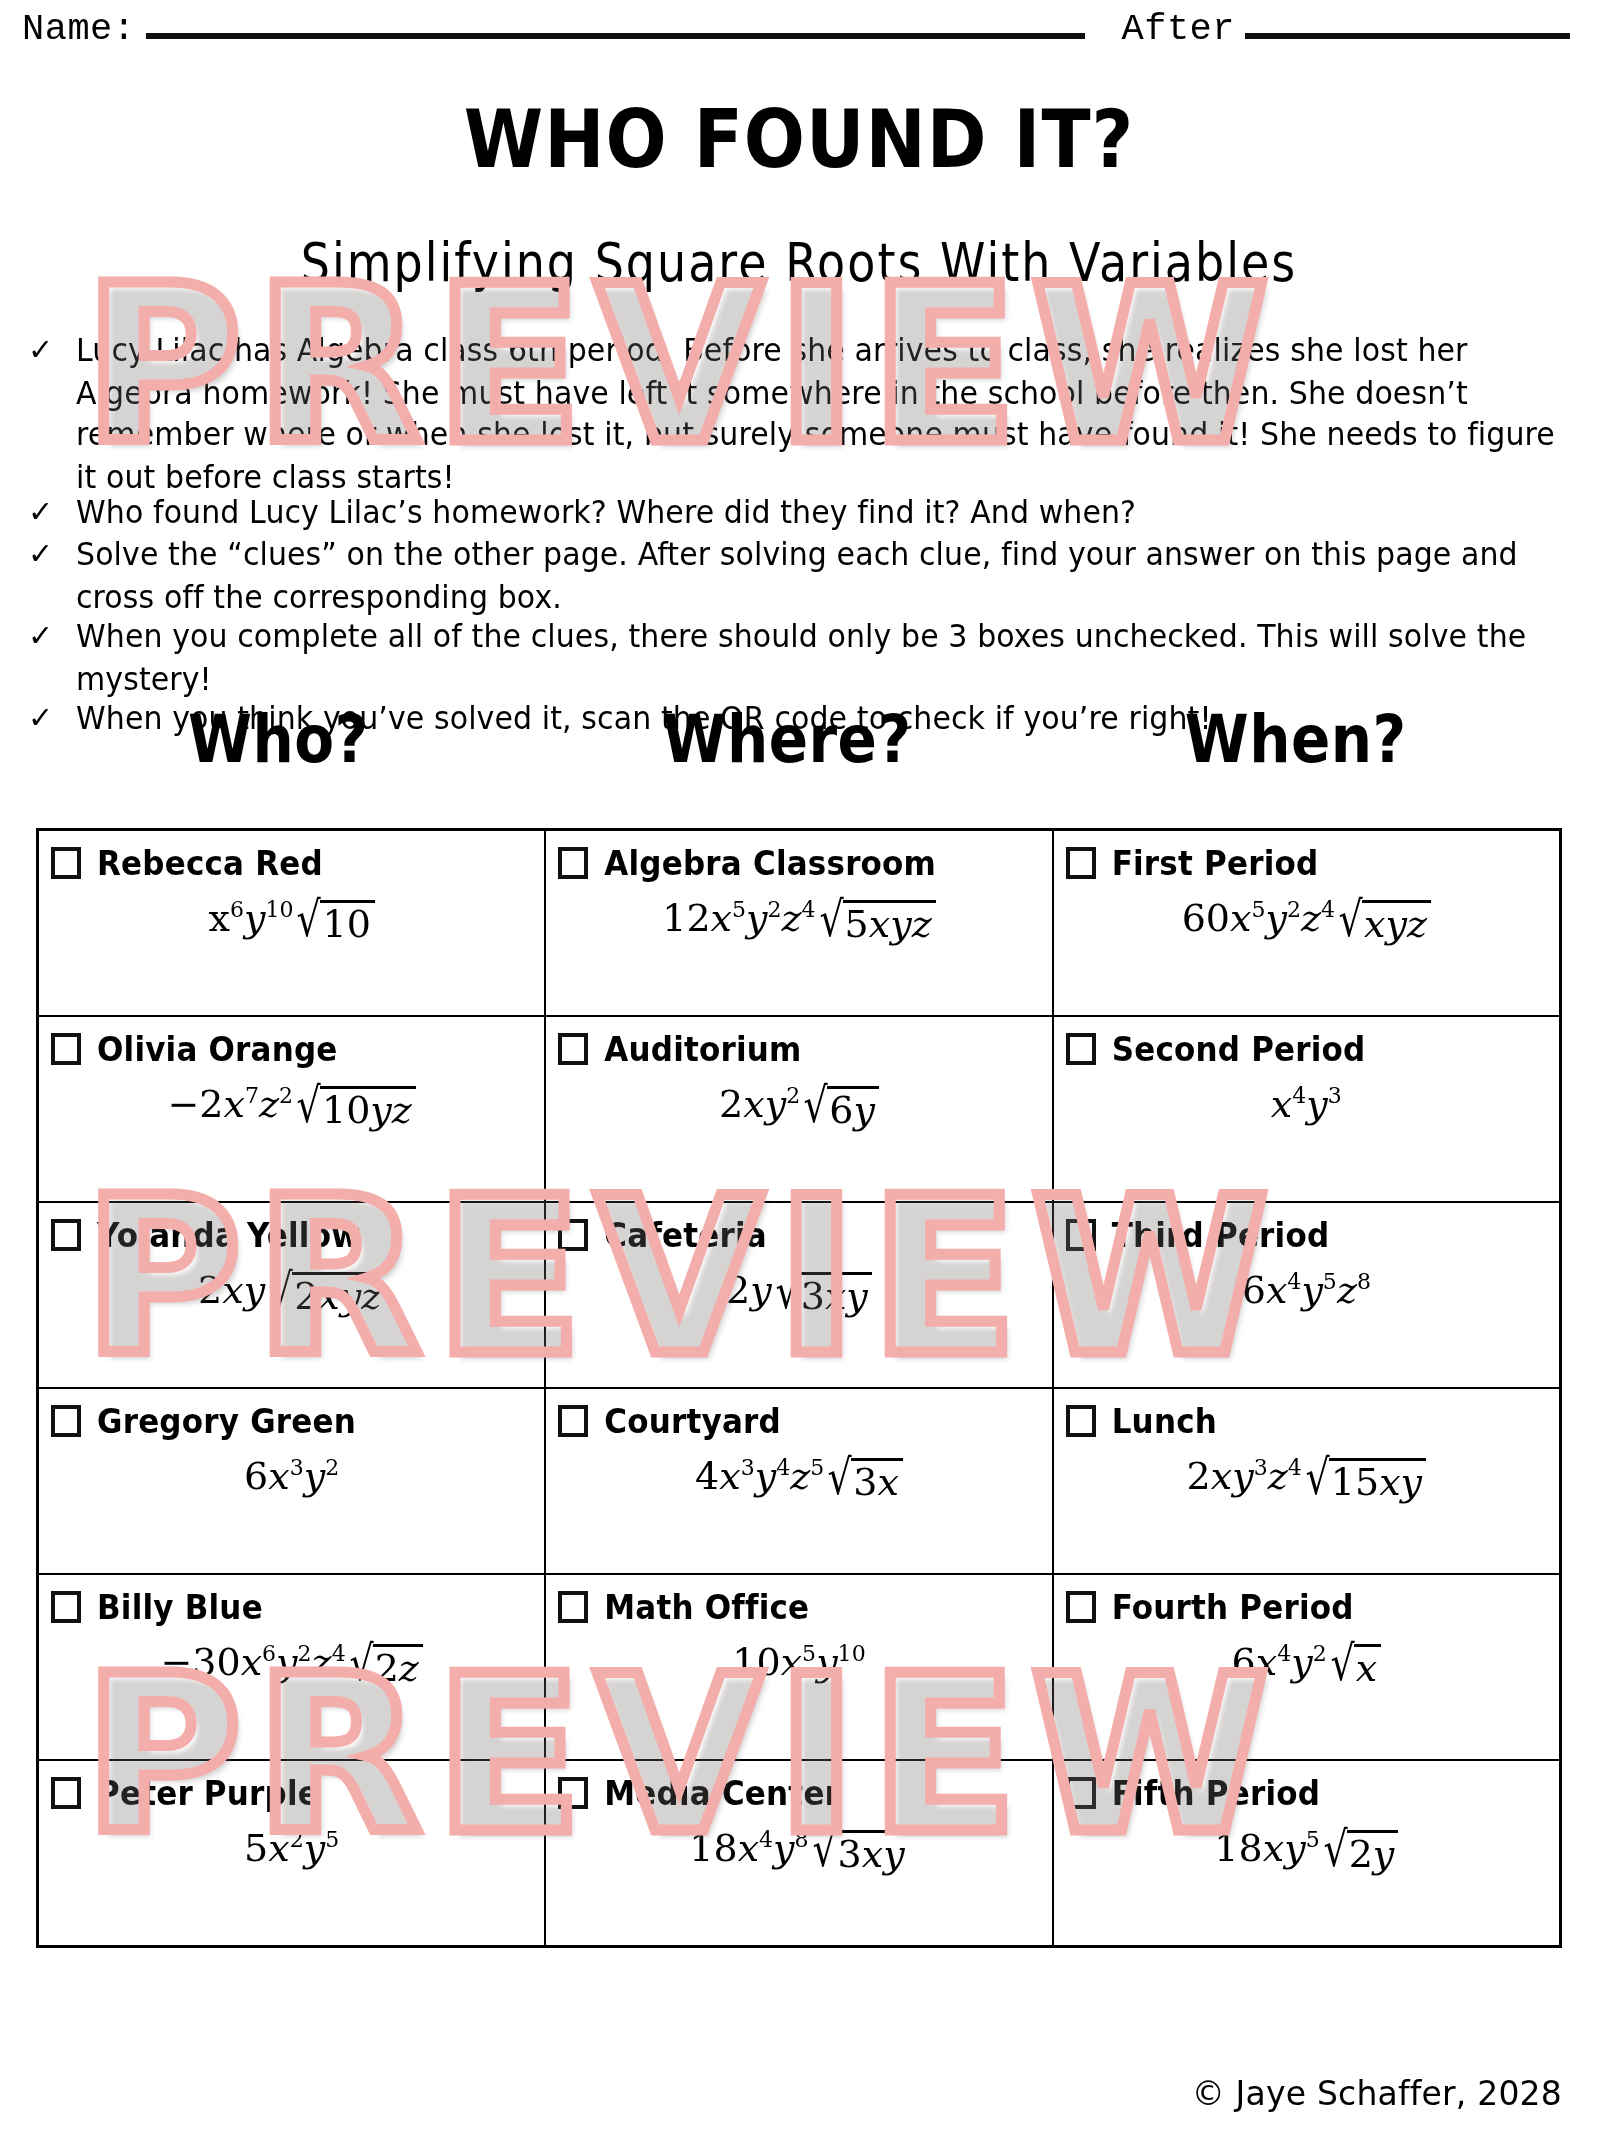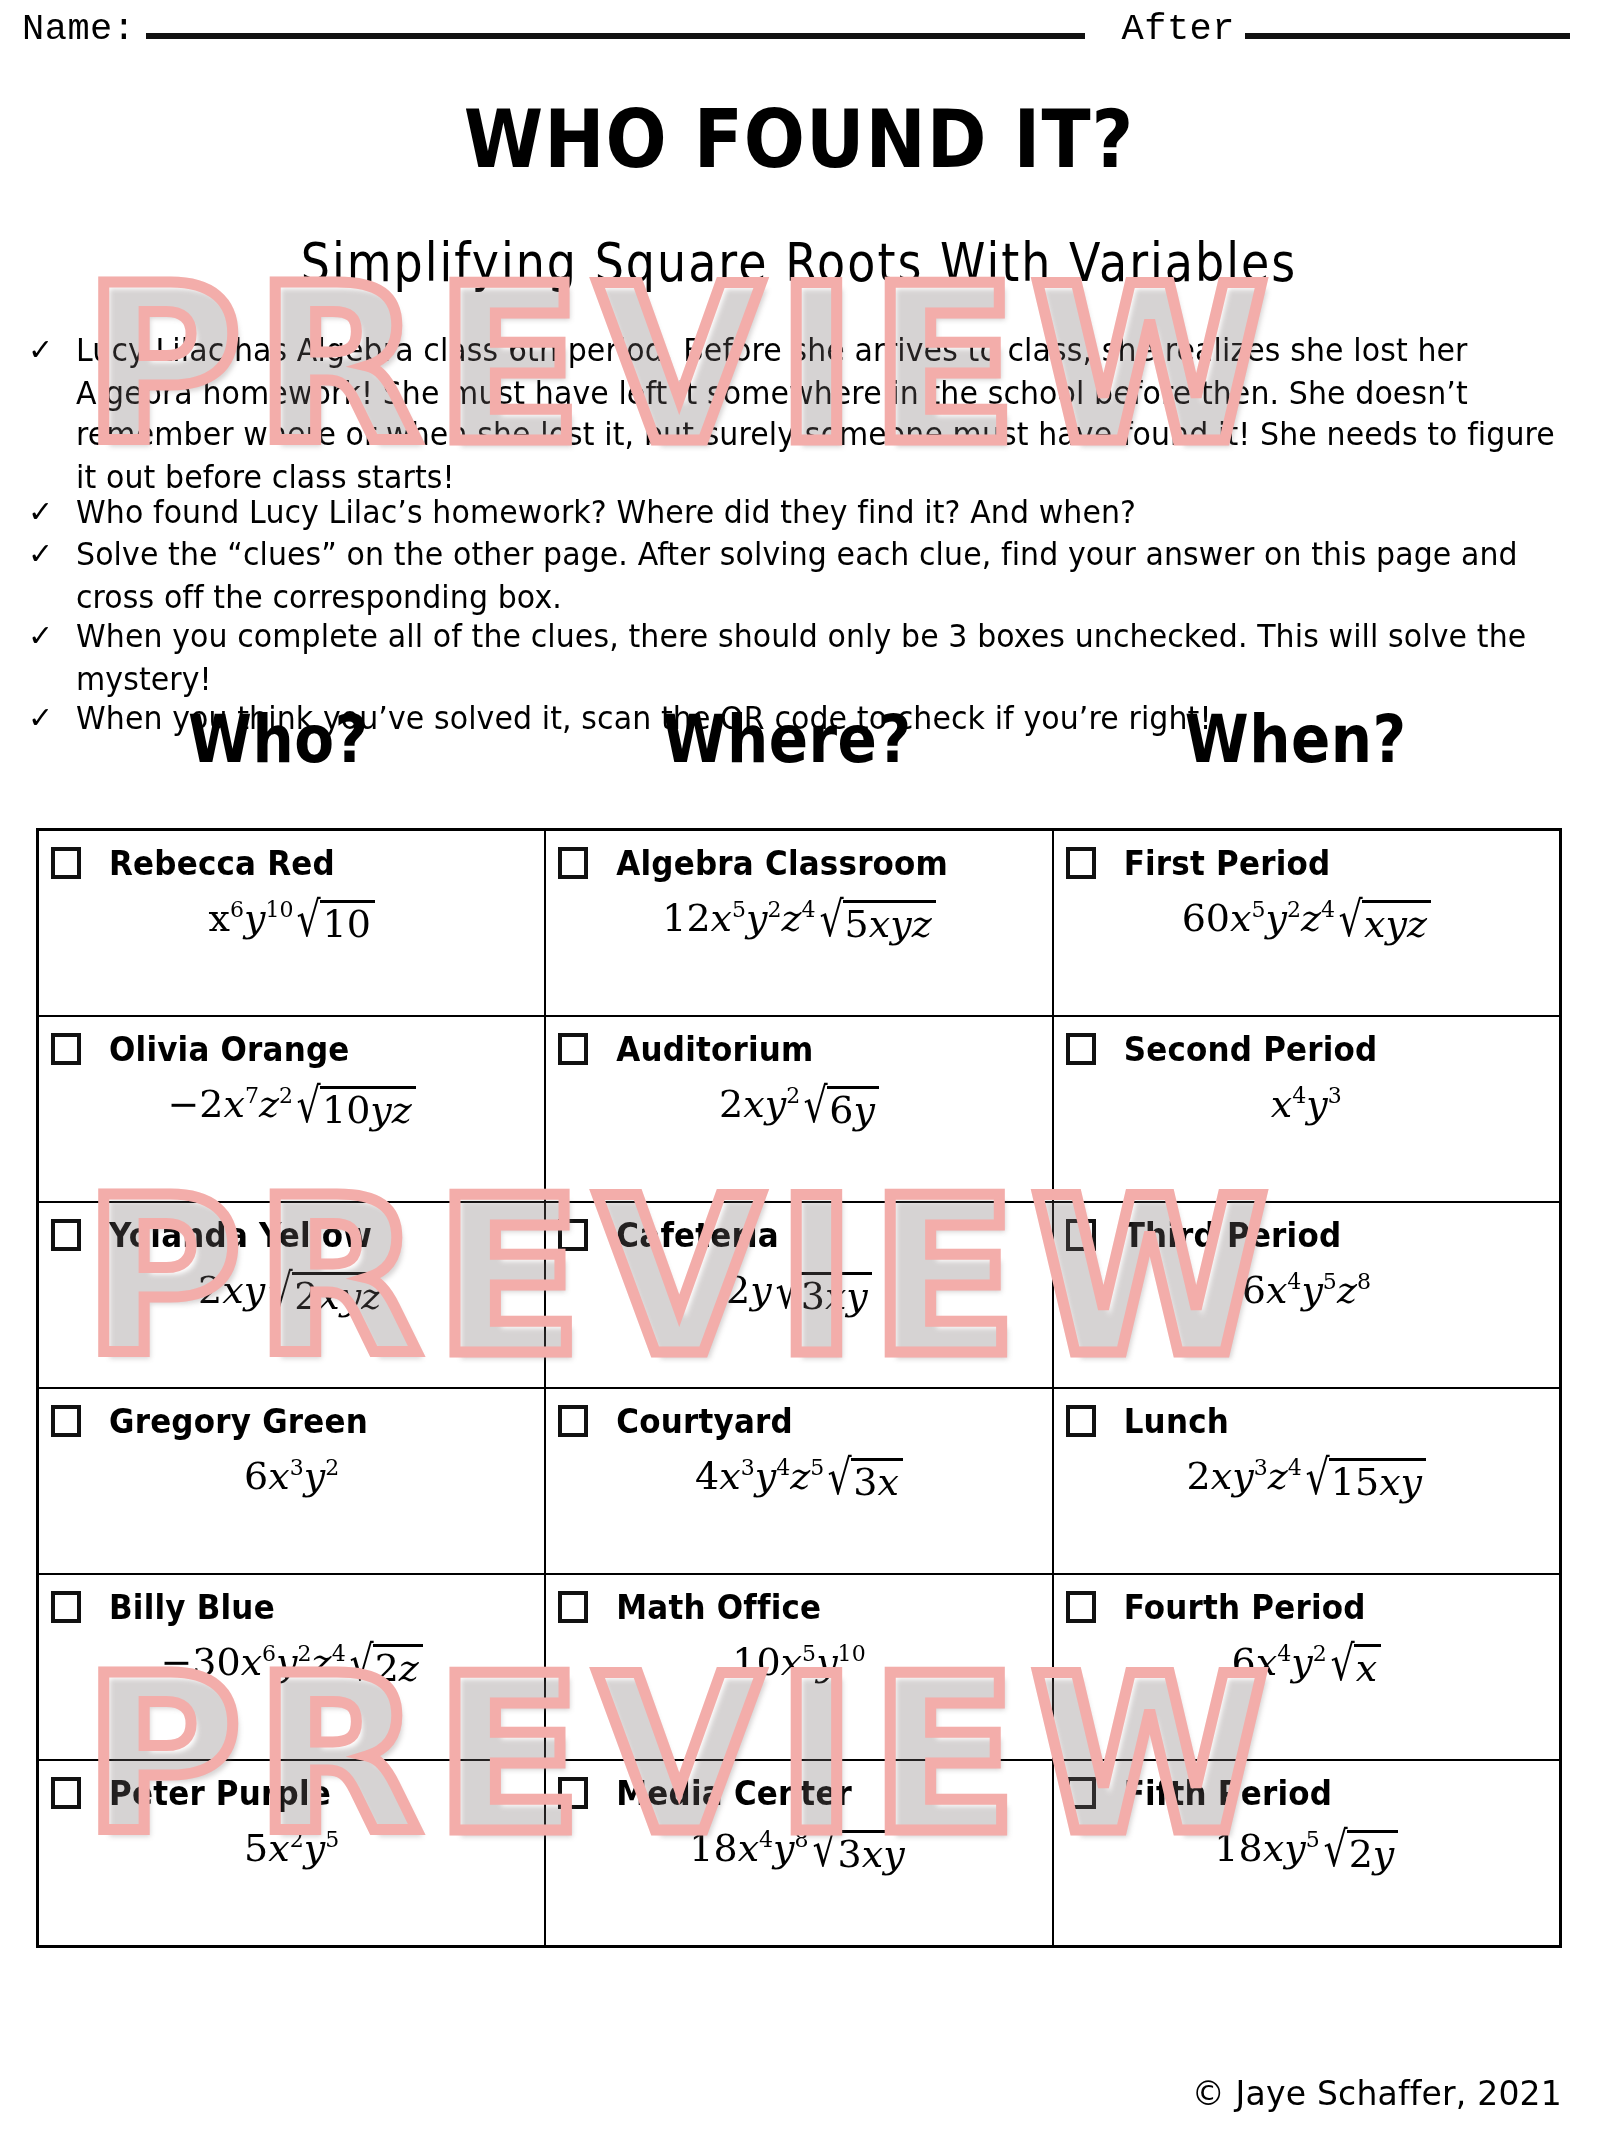--- a/index.html
+++ b/index.html
@@ -136,21 +136,21 @@
     border: 2px solid #000;
     width: 33.3333%;
     height: 168px;
     vertical-align: top;
     padding: 10px 12px 6px 12px;
     position: relative;
   }
   .cell-head {
     display: flex;
     align-items: center;
-    gap: 28px;
+    gap: 16px;
     height: 44px;
   }
   .checkbox {
     flex: 0 0 auto;
     width: 30px;
     height: 32px;
     border: 4px solid #111;
     background: #fff;
     box-sizing: border-box;
   }
@@ -457,19 +457,19 @@
         </div>
         <div class="cell-expr"><span class="num">18</span>xy<sup>5</sup><span class="rad">
               <span class="sign">√</span>
               <span class="radicand"><span class="num">2</span>y</span>
             </span></div>
       </td>
     </tr>
   </tbody>
 </table>
 
-<div class="footer">© Jaye Schaffer, 2021</div>
+<div class="footer">© Jaye Schaffer, 2028</div>
 
 <div class="watermark-layer">
   <div class="wm wm-1">PREVIEW</div>
   <div class="wm wm-2">PREVIEW</div>
   <div class="wm wm-3">PREVIEW</div>
 </div>
 
 </body></html>

